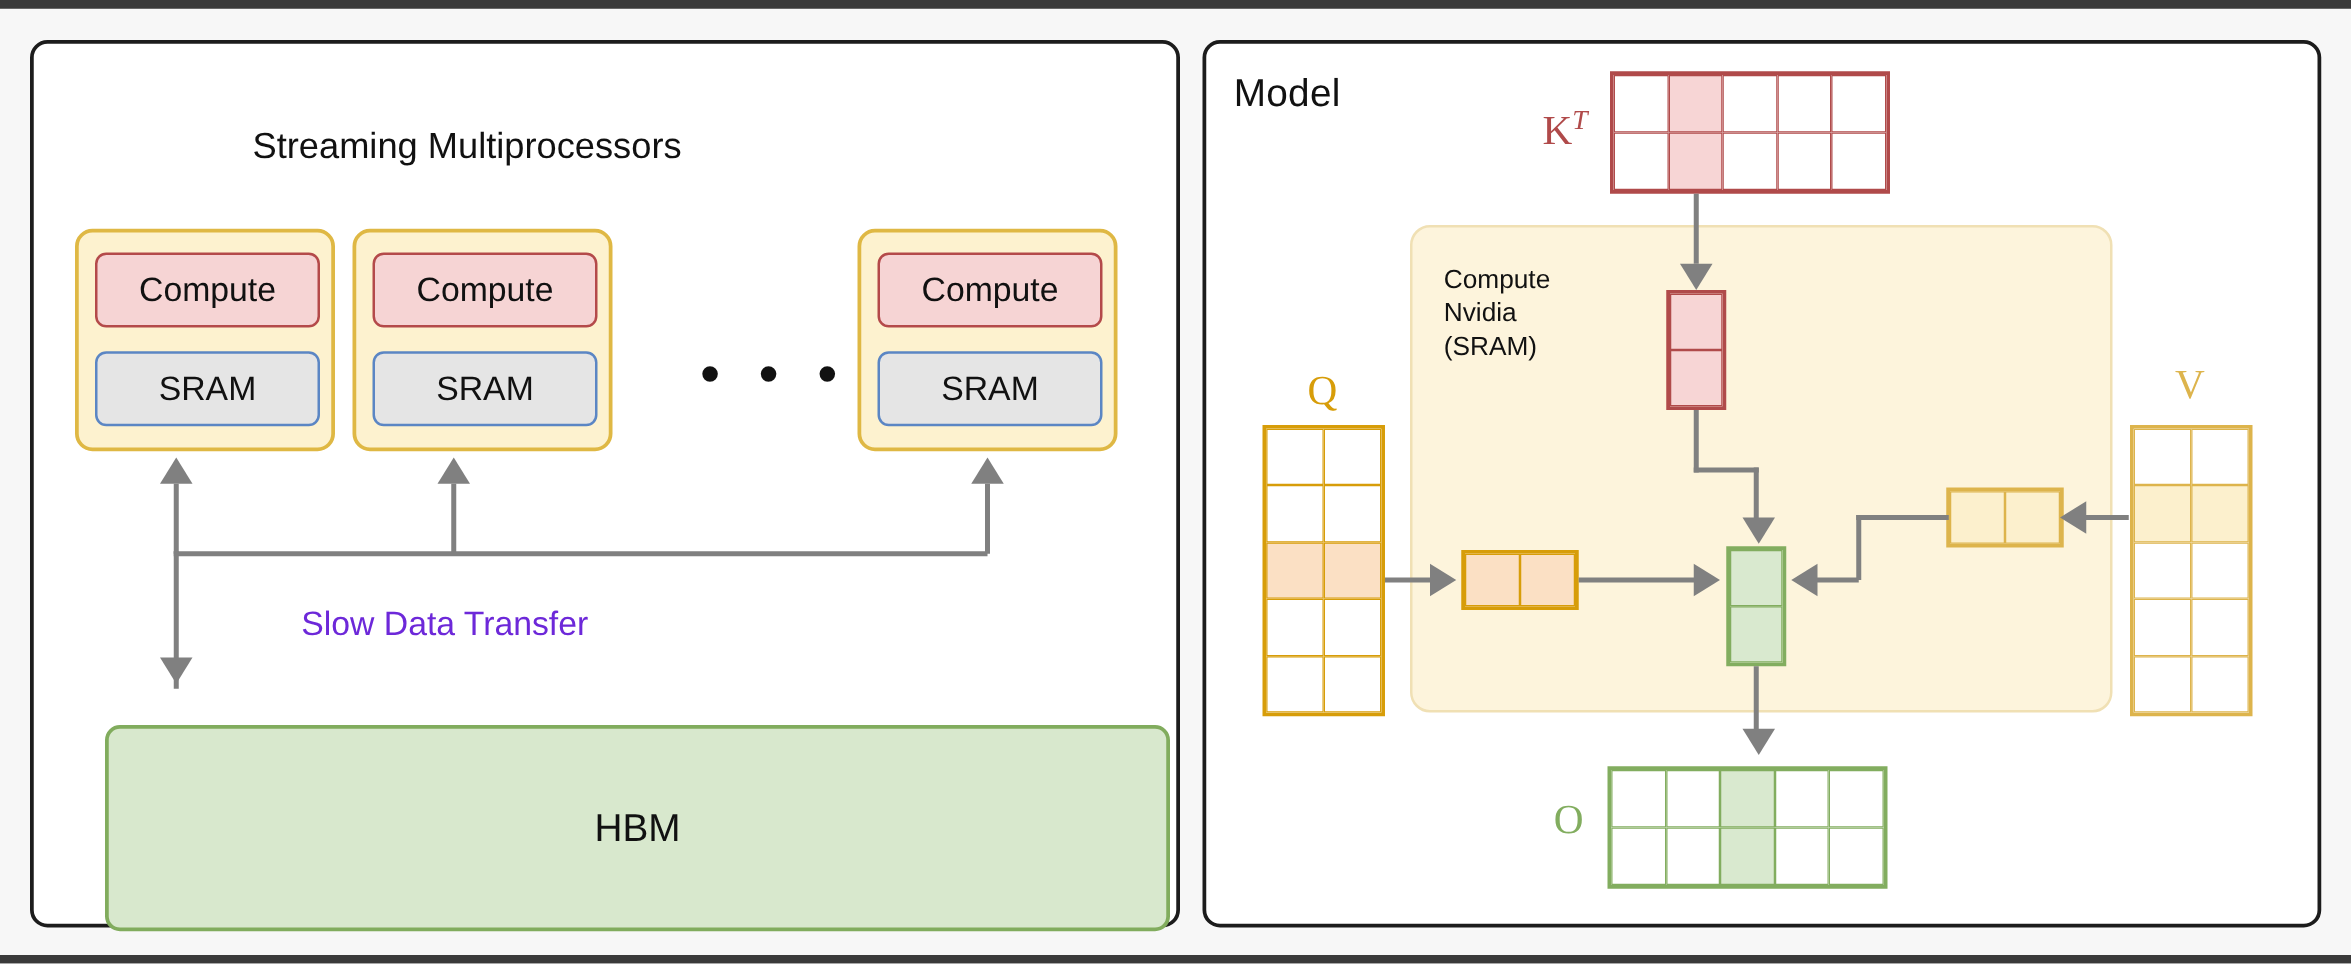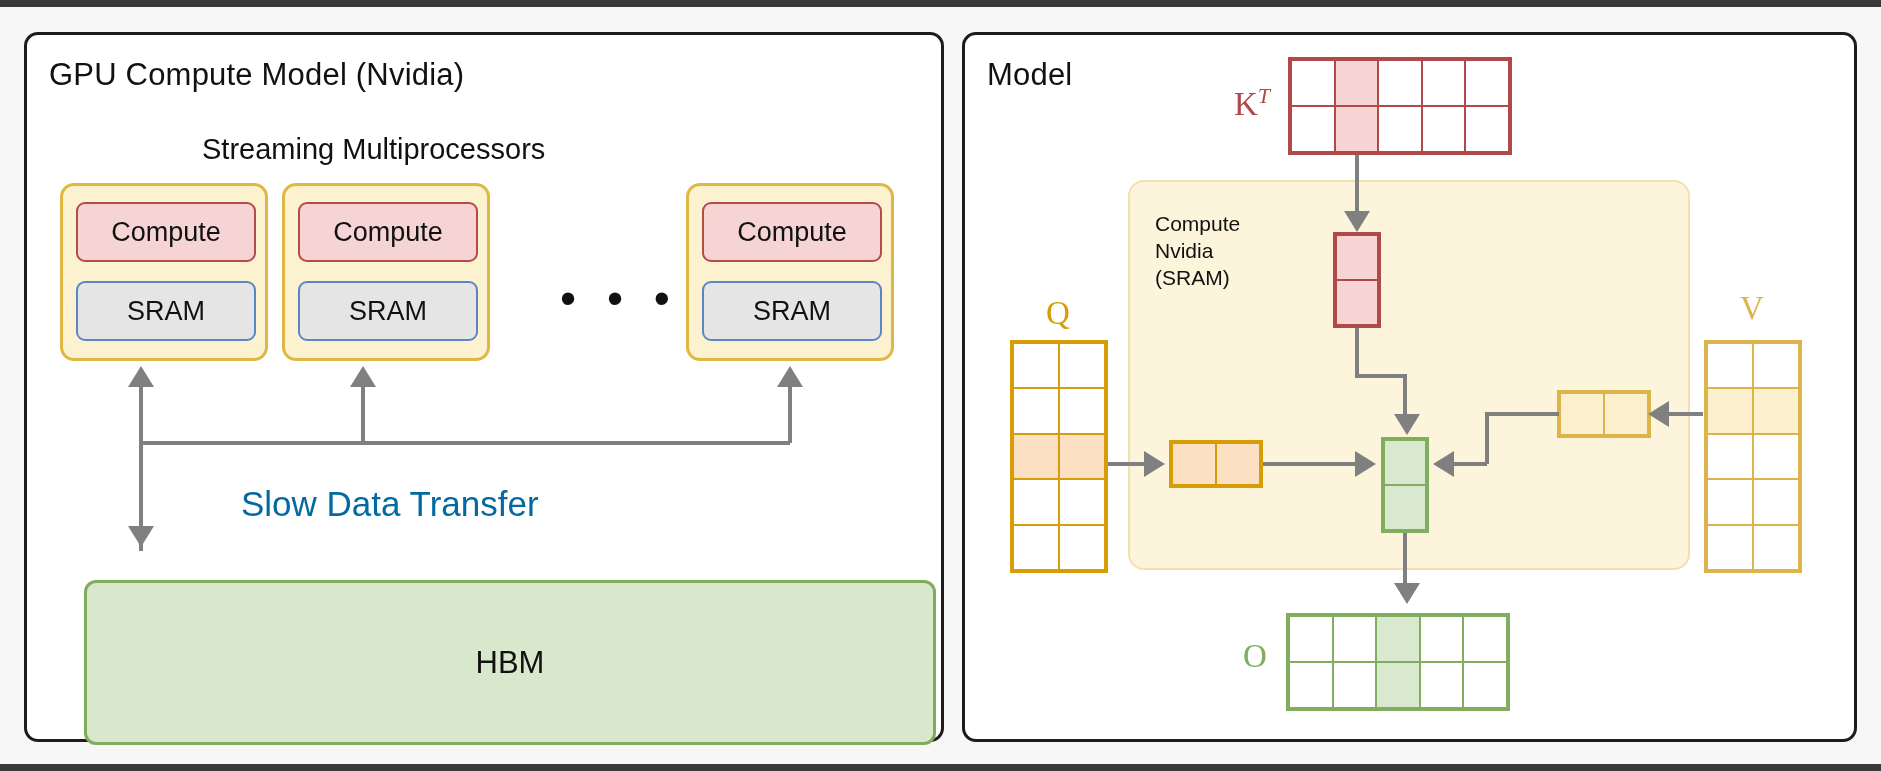--- a/index.html
+++ b/index.html
@@ -143,22 +143,22 @@
     border-left: 21px solid #808080;
   }
   .arrow-left {
     border-top: 13px solid transparent;
     border-bottom: 13px solid transparent;
     border-right: 21px solid #808080;
   }
 
   .slow-label {
     position: absolute;
-    font-size: 35px;
-    color: #0369a1;
+    font-size: 27px;
+    color: #6d28d9;
     white-space: nowrap;
   }
 
   
   .matrix {
     position: absolute;
     display: grid;
     box-sizing: border-box;
   }
   .cell {
@@ -244,23 +244,22 @@
 </head>
 <body>
 
 <div id="root">
 
   <div class="frame-border-top"></div>
   <div class="frame-border-bottom"></div>
 
   <div class="panel" id="panel-left">
 
-    <div class="panel-title">GPU Compute Model (Nvidia)</div>
-
-    <div class="section-title" style="left:175px; top:98px;">Streaming Multiprocessors</div>
+
+    <div class="section-title" style="left:175px; top:66px;">Streaming Multiprocessors</div>
 
     <div class="sm-box" style="left:33px; top:148px;">
       <div class="sm-inner sm-compute">Compute</div>
       <div class="sm-inner sm-sram">SRAM</div>
     </div>
 
     <div class="sm-box" style="left:255px; top:148px;">
       <div class="sm-inner sm-compute">Compute</div>
       <div class="sm-inner sm-sram">SRAM</div>
     </div>

